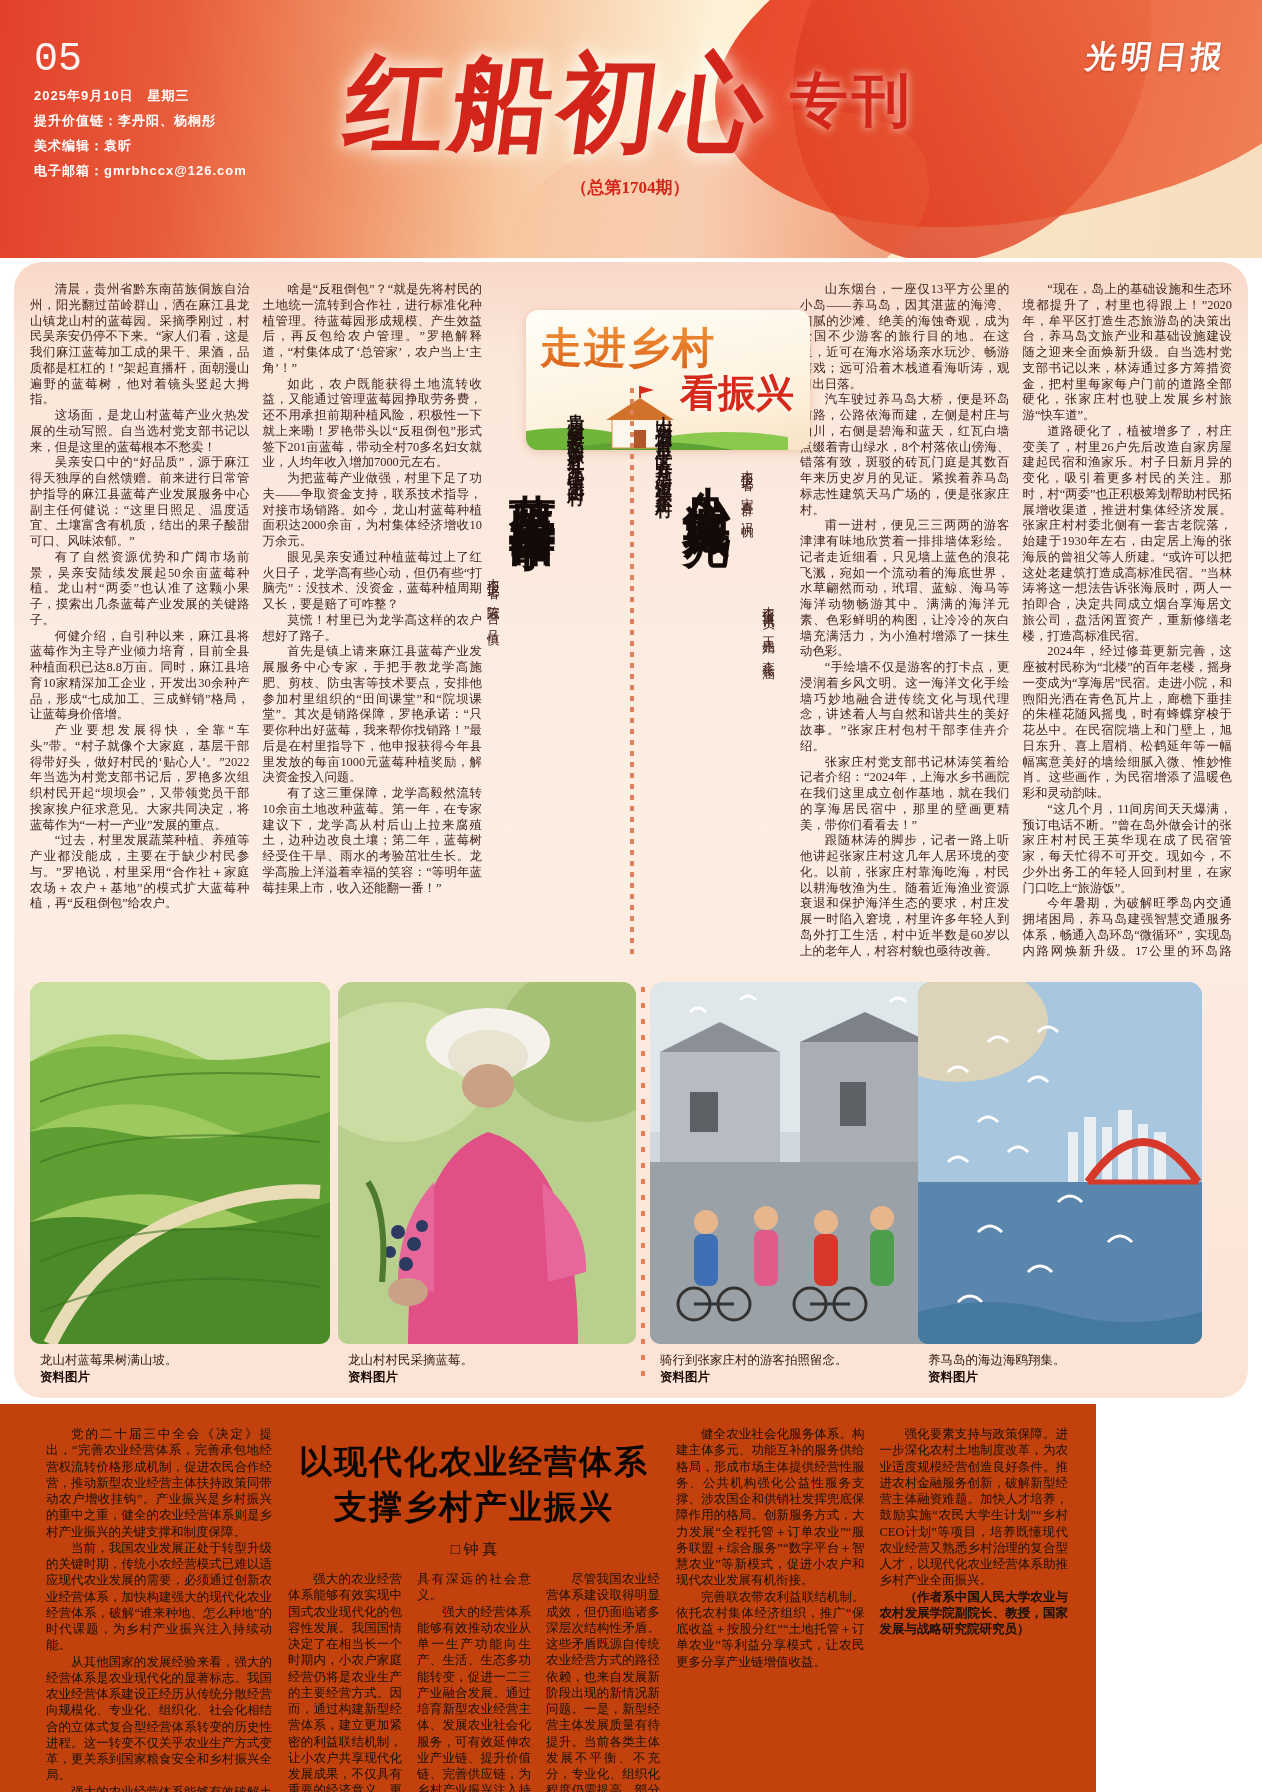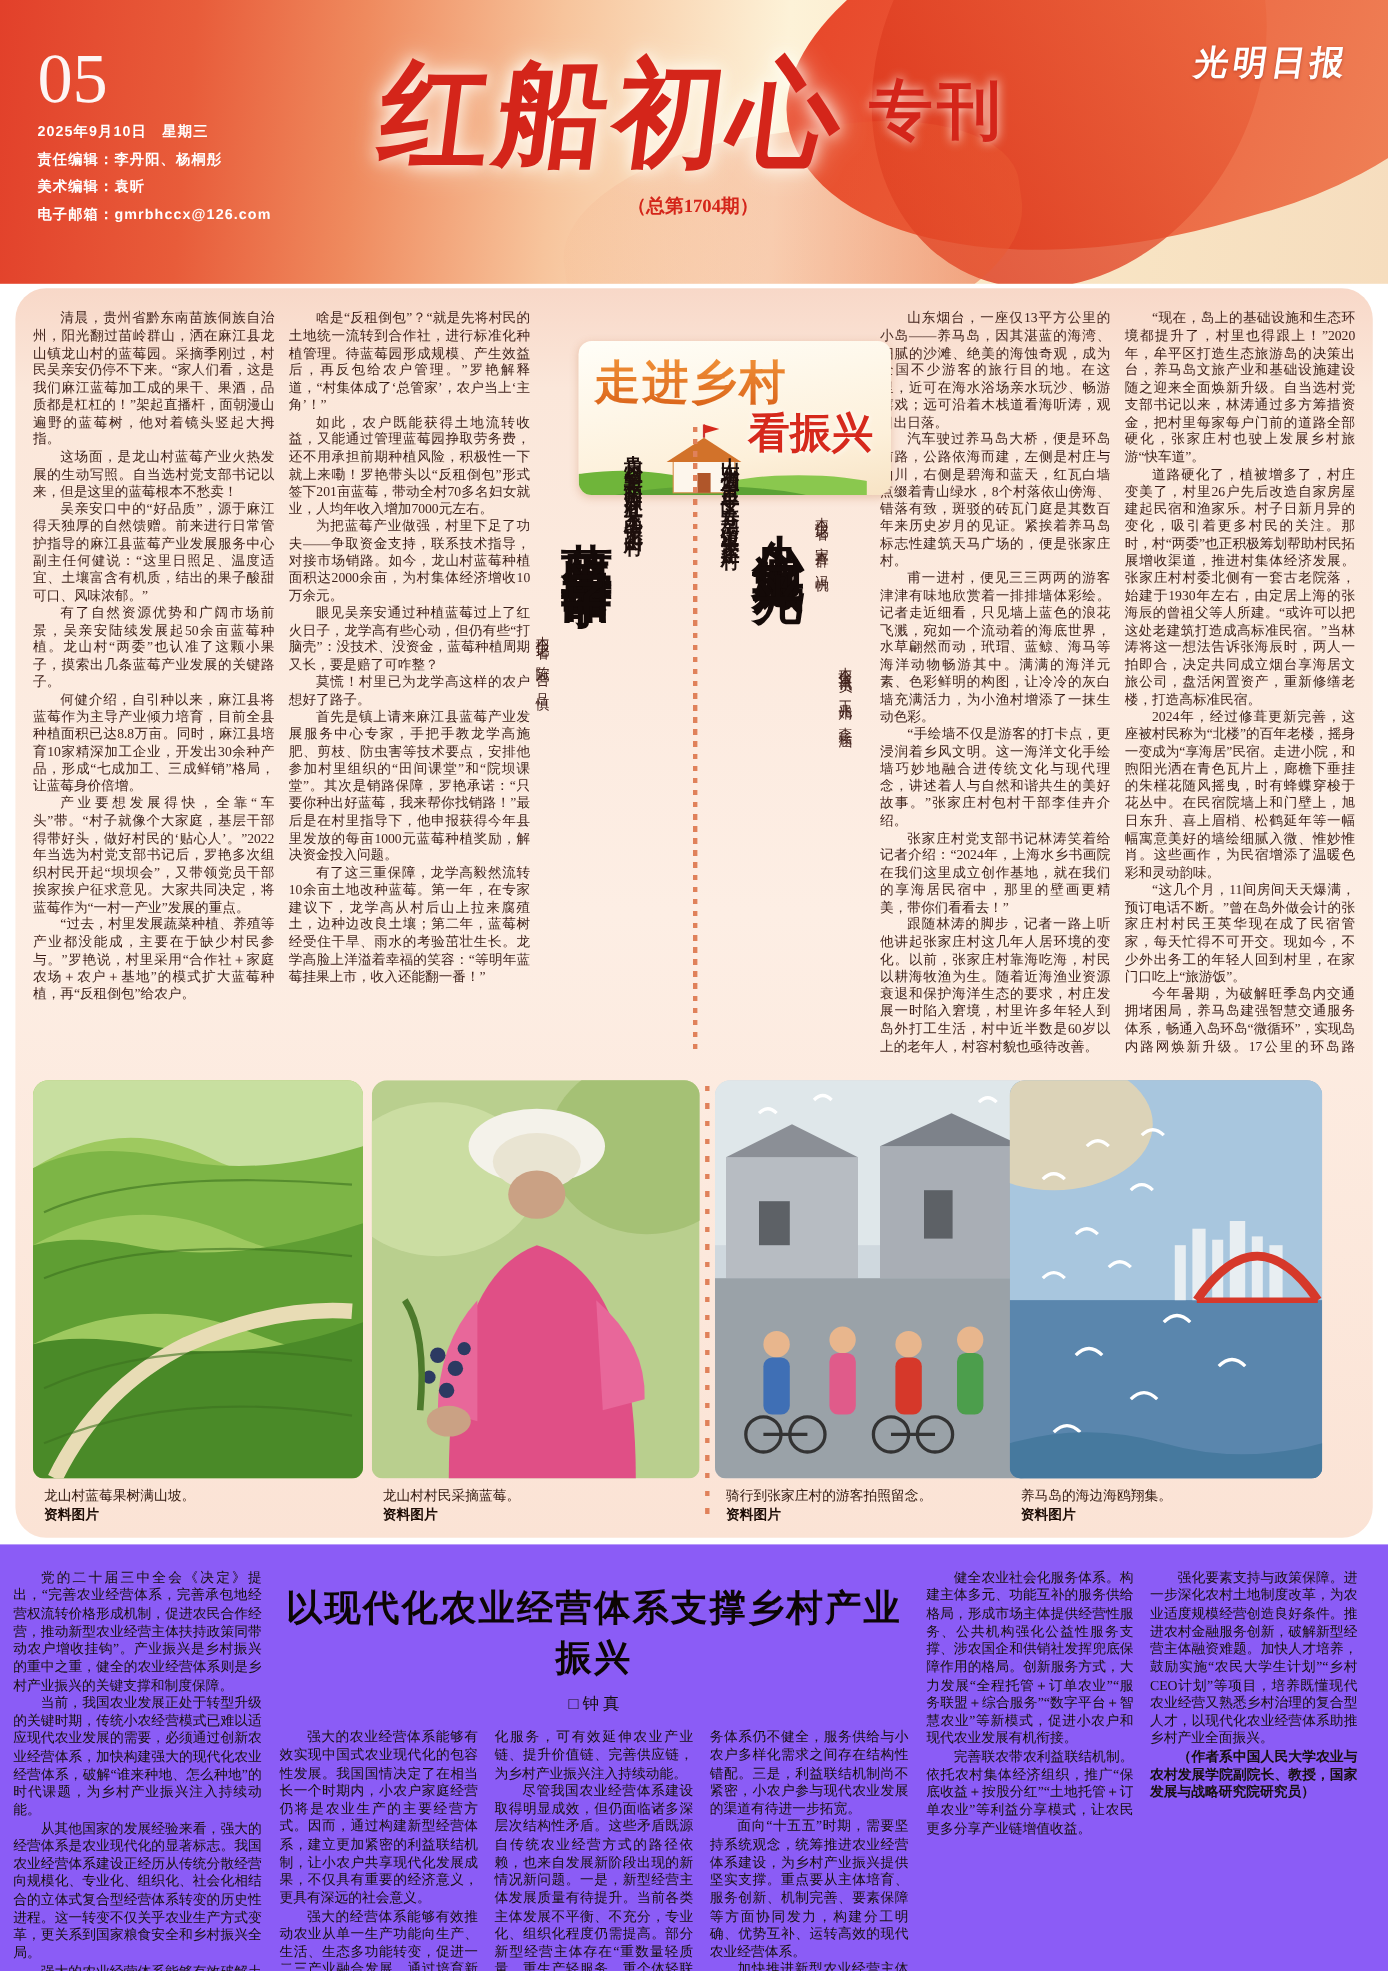--- a/index.html
+++ b/index.html
@@ -9,21 +9,21 @@
   .header{position:absolute;left:0;top:0;width:1262px;height:258px;overflow:hidden;
     background:linear-gradient(95deg,#e2402a 0%,#e85c3a 14%,#ef8a5e 26%,#f7c49c 40%,#fdf2d8 56%,#f9e7c6 72%,#f6ddbe 100%);}
   .rib{position:absolute;}
   .rib1{right:-90px;top:-110px;width:640px;height:330px;background:linear-gradient(120deg,#e63a1e,#f0875a);
         border-radius:45% 55% 40% 60%;transform:rotate(-16deg);opacity:.96;}
   .rib2{right:120px;top:-150px;width:340px;height:420px;background:linear-gradient(30deg,#d92c15,#ef7448);
         border-radius:50%;transform:rotate(28deg);opacity:.8;}
   .rib3{right:330px;top:120px;width:420px;height:200px;background:linear-gradient(100deg,rgba(240,130,90,.0),rgba(233,90,50,.55));
         border-radius:50% 40% 60% 50%;transform:rotate(-8deg);}
   .pageinfo{position:absolute;left:34px;top:40px;color:#fff;z-index:5;}
-  .pageno{font-size:64px;font-weight:400;font-family:Liberation Serif, serif;line-height:1;opacity:.95;}
+  .pageno{font-size:40px;font-weight:400;font-family:Liberation Mono, monospace;line-height:1;opacity:.95;}
   .pline{font-size:13px;font-weight:bold;margin-top:7px;letter-spacing:1px;font-family:"Liberation Sans",sans-serif;}
   .masthead{position:absolute;left:250px;top:38px;width:760px;text-align:center;z-index:4;white-space:nowrap;}
   .mast-main{font-size:100px;font-weight:900;color:#d4251a;display:inline-block;
      transform:skewX(-7deg) scaleY(1.06);letter-spacing:6px;
      text-shadow:0 0 14px rgba(255,255,250,.95),0 0 26px rgba(255,255,240,.8);}
   .mast-suffix{font-size:58px;font-weight:900;color:#d4251a;display:inline-block;margin-left:20px;
      vertical-align:18px;letter-spacing:4px;font-family:"Liberation Sans",sans-serif;
      text-shadow:0 0 10px rgba(255,255,250,.9);}
   .issue{position:absolute;left:250px;top:176px;width:760px;text-align:center;color:#d4251a;
      font-size:17px;font-weight:bold;z-index:4;}
@@ -73,22 +73,22 @@
   .photorow{display:flex;margin-top:12px;align-items:flex-start;}
   .fig{flex:none;}
   .photo{border-radius:14px 14px 10px 10px;overflow:hidden;display:block;}
   .caption{display:flex;justify-content:space-between;align-items:baseline;
      padding:8px 6px 0 10px;font-size:12.5px;color:#30180f;flex-direction:column;}
   .credit{font-weight:900;font-family:"Liberation Sans",sans-serif;font-size:12.5px;color:#1d0d06;}
   .photo-div{width:14px;flex:none;align-self:stretch;
      background:repeating-linear-gradient(180deg,rgba(0,0,0,0) 0 5px,#e0815a 5px 10px,rgba(0,0,0,0) 10px 16px) center/4px 100% no-repeat;}
   .gap8{width:8px;flex:none;}
   
-  .bottom{position:absolute;left:0;top:1404px;width:1262px;height:388px;background:#8b5cf6;
-     padding:14px 28px 0 12px;box-sizing:border-box;display:flex;}
+  .bottom{position:absolute;left:0;top:1404px;width:1096px;height:388px;background:#c2410c;
+     padding:14px 28px 0 46px;box-sizing:border-box;display:flex;}
   .btext{font-size:12.5px;line-height:1.3;text-align:justify;color:#17100d;}
   .btext p{margin:0;text-indent:2em;}
   .bcol1{width:226px;height:366px;overflow:hidden;flex:none;padding-top:8px;}
   .bcenter{flex:1;padding:0 16px;display:flex;flex-direction:column;}
   .bhead{font-size:33px;font-weight:900;text-align:center;letter-spacing:2px;color:#0c0604;
      margin-top:22px;font-family:"Liberation Serif",serif;}
   .bby{text-align:center;font-size:15px;margin:10px 0 12px 0;color:#17100d;}
   .bcols{column-count:3;column-gap:15px;height:248px;overflow:hidden;}
   .bright{width:392px;height:374px;overflow:hidden;flex:none;column-count:2;column-gap:15px;padding-top:8px;}
   .attr{font-weight:900;}
@@ -96,21 +96,21 @@
 </head>
 <body>
 
 <div class="header">
   <div class="rib rib1"></div>
   <div class="rib rib2"></div>
   <div class="rib rib3"></div>
   <div class="pageinfo">
     <div class="pageno">05</div>
     <div class="pline">2025年9月10日　星期三</div>
-    <div class="pline">责任编辑：李丹阳、杨桐彤</div>
+    <div class="pline">提升价值链：李丹阳、杨桐彤</div>
     <div class="pline">美术编辑：袁昕</div>
     <div class="pline">电子邮箱：gmrbhccx@126.com</div>
   </div>
   <div class="masthead">
     <span class="mast-main">红船初心</span><span class="mast-suffix">专刊</span>
   </div>
   <div class="issue">（总第1704期）</div>
   <div class="paper">光明日报</div>
 </div>
 

